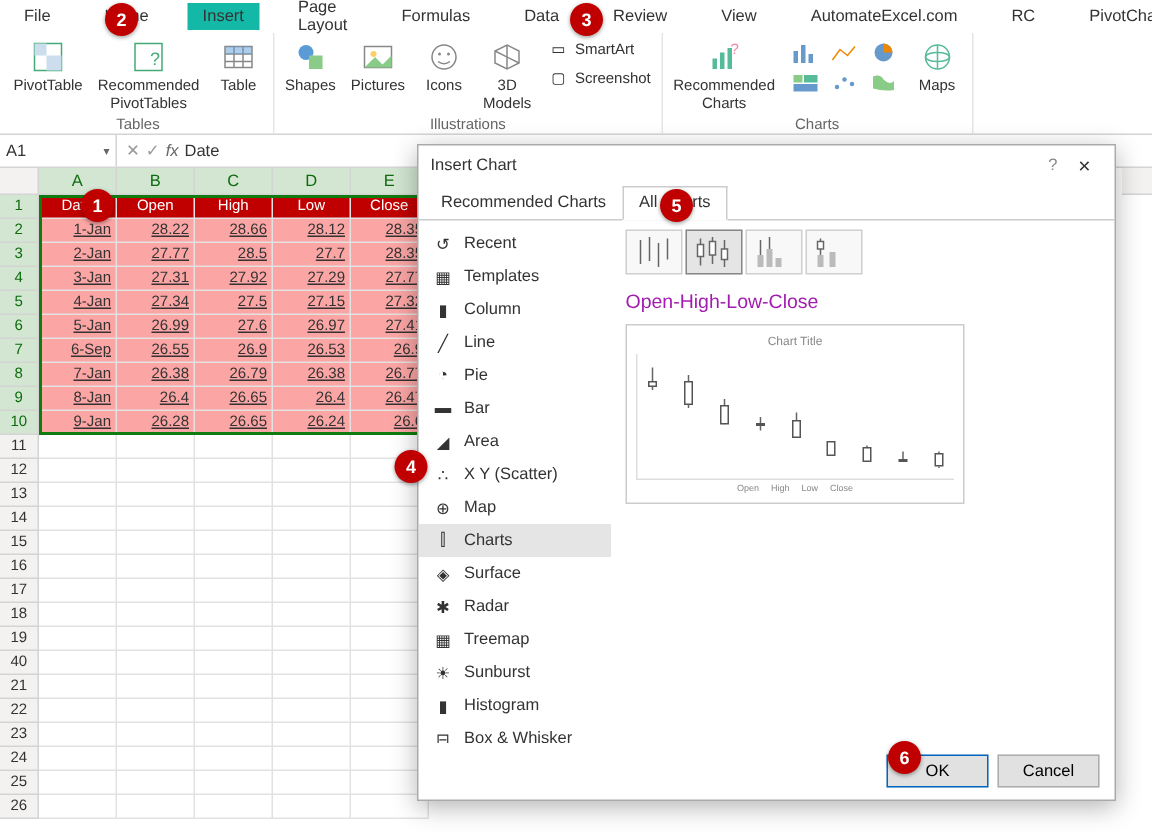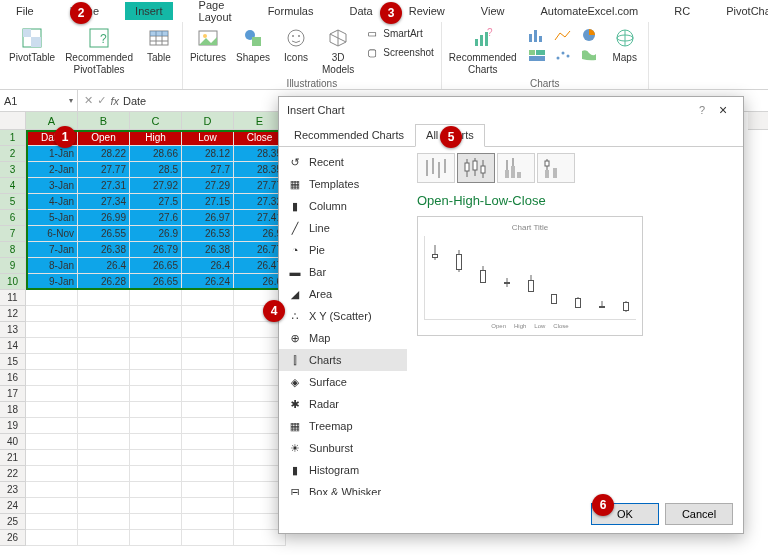--- a/index.html
+++ b/index.html
@@ -36,41 +36,41 @@
   .colhead { display: flex; }
   .corner { width: 26px; height: 18px; background:#f3f2f1; border-right:1px solid #d4d4d4; border-bottom:1px solid #d4d4d4; }
   .ch { width: 52px; height:18px; background:#f3f2f1; border-right:1px solid #d4d4d4; border-bottom:1px solid #d4d4d4; text-align:center; font-size:11px; line-height:18px; }
   .ch.sel { background: #d2e6d2; color:#0e6b0e; }
   .rowwrap { display:flex; }
   .rh { width:26px; height:16px; background:#f3f2f1; border-right:1px solid #d4d4d4; border-bottom:1px solid #d4d4d4; text-align:center; font-size:10px; line-height:16px; }
   .rh.sel { background:#d2e6d2; color:#0e6b0e; }
   .row { display:flex; }
   .cell { width:52px; height:16px; border-right:1px solid #e2e2e2; border-bottom:1px solid #e2e2e2; font-size:10px; line-height:16px; padding: 0 3px; text-align:right; background:#fff; overflow:hidden; }
   .hdr-cell { background:#c00000; color:#fff; font-weight: normal; text-align:center; }
-  .data-cell { background:#0ea5e9; color:#333; }
+  .data-cell { background:#fca5a5; color:#333;text-decoration:underline; }
   .sel-border { position:absolute; border:2px solid #107c10; pointer-events:none; }
   .sel-handle { position:absolute; width:6px; height:6px; background:#107c10; pointer-events:none; }
 
   
   .dialog { position:absolute; left:278px; top:96px; width:466px; height:438px; background:#fff; border:1px solid #aaa; box-shadow: 0 4px 16px rgba(0,0,0,0.3); display:flex; flex-direction:column; }
   .dlg-title { display:flex; align-items:center; justify-content:space-between; height: 26px; padding: 0 8px; font-size:11px; }
   .dlg-close { width:24px; text-align:center; cursor:pointer; font-size: 14px; }
   .dlg-tabs { display:flex; gap:0; border-bottom:1px solid #ccc; padding: 0 4px; }
   .dlg-tab { padding: 4px 10px 5px; font-size:11px; cursor:pointer; position:relative; bottom:-1px; border:1px solid transparent; }
   .dlg-tab.active { border:1px solid #ccc; border-bottom:1px solid #fff; background:#fff; }
   .dlg-body { flex:1; display:flex; overflow:hidden; }
   .dlg-side { width: 128px; border-right:0; padding: 4px 0; overflow-y:auto; }
   .sitem { display:flex; align-items:center; gap:6px; padding: 3px 8px; font-size:11px; cursor:pointer; }
   .sitem .sico { width:16px; height:16px; display:flex; align-items:center; justify-content:center; }
   .sitem.sel { background:#e5e5e5; }
   .dlg-main { flex:1; padding: 6px 10px; }
   .subtype-row { display:flex; gap:2px; margin-bottom: 10px; }
   .subtype { width:38px; height:30px; border:1px solid #d0d0d0; display:flex; align-items:center; justify-content:center; cursor:pointer; background:#f8f8f8; }
   .subtype.sel { border:1px solid #888; background:#e5e5e5; }
-  .chart-title { font-size:13px; color:#15803d; margin: 6px 0 8px; }
+  .chart-title { font-size:13px; color:#a21caf; margin: 6px 0 8px; }
   .chart-preview { width:226px; height:120px; border:1px solid #ccc; padding: 6px; background:#fff; display:flex; flex-direction:column; align-items:center; font-size:7px; color:#888; }
   .chart-preview .cp-title { font-size:8px; margin-bottom:4px; }
   .cp-plot { flex:1; width:100%; position:relative; border-left:1px solid #ddd; border-bottom:1px solid #ddd; }
   .cp-legend { display:flex; gap:8px; font-size:6px; margin-top:3px; }
   .dlg-footer { display:flex; justify-content:flex-end; gap:6px; padding: 8px 10px; }
   .dlg-btn { min-width:68px; height:22px; font-size:11px; border:1px solid #adadad; background:#e1e1e1; cursor:pointer; }
   .dlg-btn.primary { border:1px solid #0067c0; }
 
   
   .badge { position:absolute; width:22px; height:22px; border-radius:50%; background:#c00000; color:#fff; display:flex; align-items:center; justify-content:center; font-size:12px; font-weight:bold; z-index:50; box-shadow: 0 1px 3px rgba(0,0,0,0.4); }
@@ -130,42 +130,43 @@
               <line x1="2" y1="9" x2="20" y2="9" stroke="#888"></line>
               <line x1="2" y1="14" x2="20" y2="14" stroke="#888"></line>
               <line x1="8" y1="4" x2="8" y2="18" stroke="#888"></line>
               <line x1="14" y1="4" x2="14" y2="18" stroke="#888"></line>
               <rect x="2" y="4" width="18" height="5" fill="#5b9bd5" opacity="0.5"></rect>
             </svg>
           </div>
         <span>Table</span>
       </div>
     </div>
+    <div class="rgroup-label">Tables</div>
   </div>
 
   <div class="rgroup">
     <div class="rgroup-body">
+      <div class="rg-btn">
+        <div class="ico">
+            <svg width="22" height="22">
+              <circle cx="8" cy="8" r="5" fill="#5b9bd5"></circle>
+              <rect x="10" y="10" width="9" height="9" fill="#8c8"></rect>
+            </svg>
+          </div>
+        <span>Shapes</span>
+      </div>
       <div class="rg-btn">
         <div class="ico">
             <svg width="22" height="22">
               <rect x="2" y="4" width="18" height="14" fill="none" stroke="#888"></rect>
               <circle cx="8" cy="9" r="2" fill="#fc6"></circle>
               <polyline points="2,18 9,11 14,16 20,10 20,18" fill="#8c8" stroke="none"></polyline>
             </svg>
           </div>
         <span>Pictures</span>
-      </div>
-      <div class="rg-btn">
-        <div class="ico">
-            <svg width="22" height="22">
-              <circle cx="8" cy="8" r="5" fill="#5b9bd5"></circle>
-              <rect x="10" y="10" width="9" height="9" fill="#8c8"></rect>
-            </svg>
-          </div>
-        <span>Shapes</span>
       </div>
       <div class="rg-btn">
         <div class="ico">
             <svg width="22" height="22">
               <circle cx="11" cy="11" r="8" fill="none" stroke="#888"></circle>
               <circle cx="8" cy="9" r="1" fill="#888"></circle>
               <circle cx="14" cy="9" r="1" fill="#888"></circle>
               <path d="M7 14 Q11 17 15 14" fill="none" stroke="#888"></path>
             </svg>
           </div>
@@ -347,21 +348,21 @@
           <div class="cell data-cell">5-Jan</div>
           <div class="cell data-cell">26.99</div>
           <div class="cell data-cell">27.6</div>
           <div class="cell data-cell">26.97</div>
           <div class="cell data-cell">27.41</div>
         </div>
       </div>
       <div class="rowwrap">
         <div class="rh sel">7</div>
         <div class="row">
-          <div class="cell data-cell">6-Nov</div>
+          <div class="cell data-cell">6-Sep</div>
           <div class="cell data-cell">26.55</div>
           <div class="cell data-cell">26.9</div>
           <div class="cell data-cell">26.53</div>
           <div class="cell data-cell">26.9</div>
         </div>
       </div>
       <div class="rowwrap">
         <div class="rh sel">8</div>
         <div class="row">
           <div class="cell data-cell">7-Jan</div>

